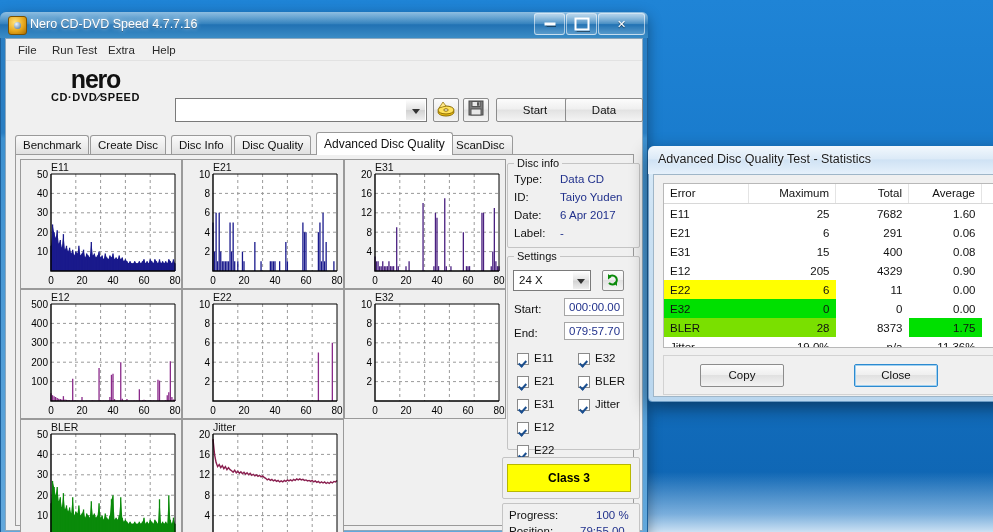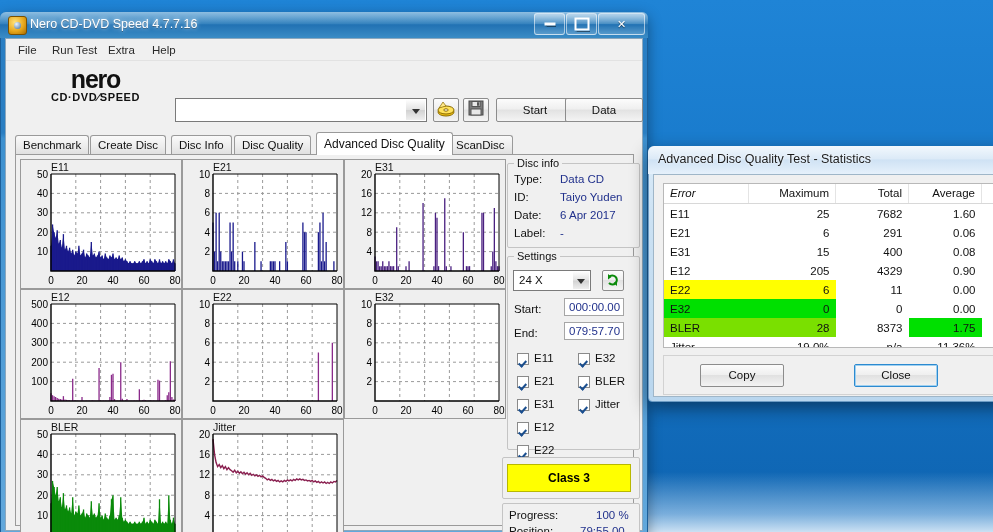--- a/index.html
+++ b/index.html
@@ -152,21 +152,21 @@
   #statwin .xbtn .g{position:absolute;left:50%;top:50%;transform:translate(-50%,-50%);color:#fff;
      font-size:12px;font-weight:bold;text-shadow:0 1px 1px rgba(0,0,0,.45);}
   #statwin .client{position:absolute;left:5px;top:28px;right:5px;bottom:5px;background:#f0f0f0;
      border:1px solid #9fb6c8;}
 
   .tablebox{position:absolute;left:9px;top:8px;right:9px;height:165px;background:#fff;
      border:1px solid #b8b8b8;box-sizing:border-box;overflow:hidden;}
   table.stats{border-collapse:collapse;width:100%;font-size:11.5px;color:#111;}
   table.stats th{font-weight:normal;padding:3px 6px 4px;border-bottom:1px solid #d8d8d8;
      border-right:1px solid #e4e4e4;background:#fff;}
-  table.stats th.l{text-align:left;font-style:italic;}
+  table.stats th.l{text-align:left;}
   table.stats th.r{text-align:right;}
   table.stats td{padding:1px 6px;height:17px;}
   table.stats td.l{text-align:left;}
   table.stats td.r{text-align:right;}
   .dlgfoot{position:absolute;left:9px;right:9px;top:180px;height:40px;background:#f0f0f0;
      border:1px solid #d2d2d2;box-sizing:border-box;}
   .dbtn{position:absolute;top:8px;width:84px;height:23px;box-sizing:border-box;font-size:11.5px;
      text-align:center;line-height:21px;color:#111;border:1px solid #8c8c8c;border-radius:2px;cursor:default;
      background:linear-gradient(180deg,#fcfcfc,#efefef 46%,#e1e1e1 50%,#f3f3f3);}
   .dbtn.def{border:1px solid #2c8ad0;box-shadow:0 0 0 1px #9fd0f0 inset;}

